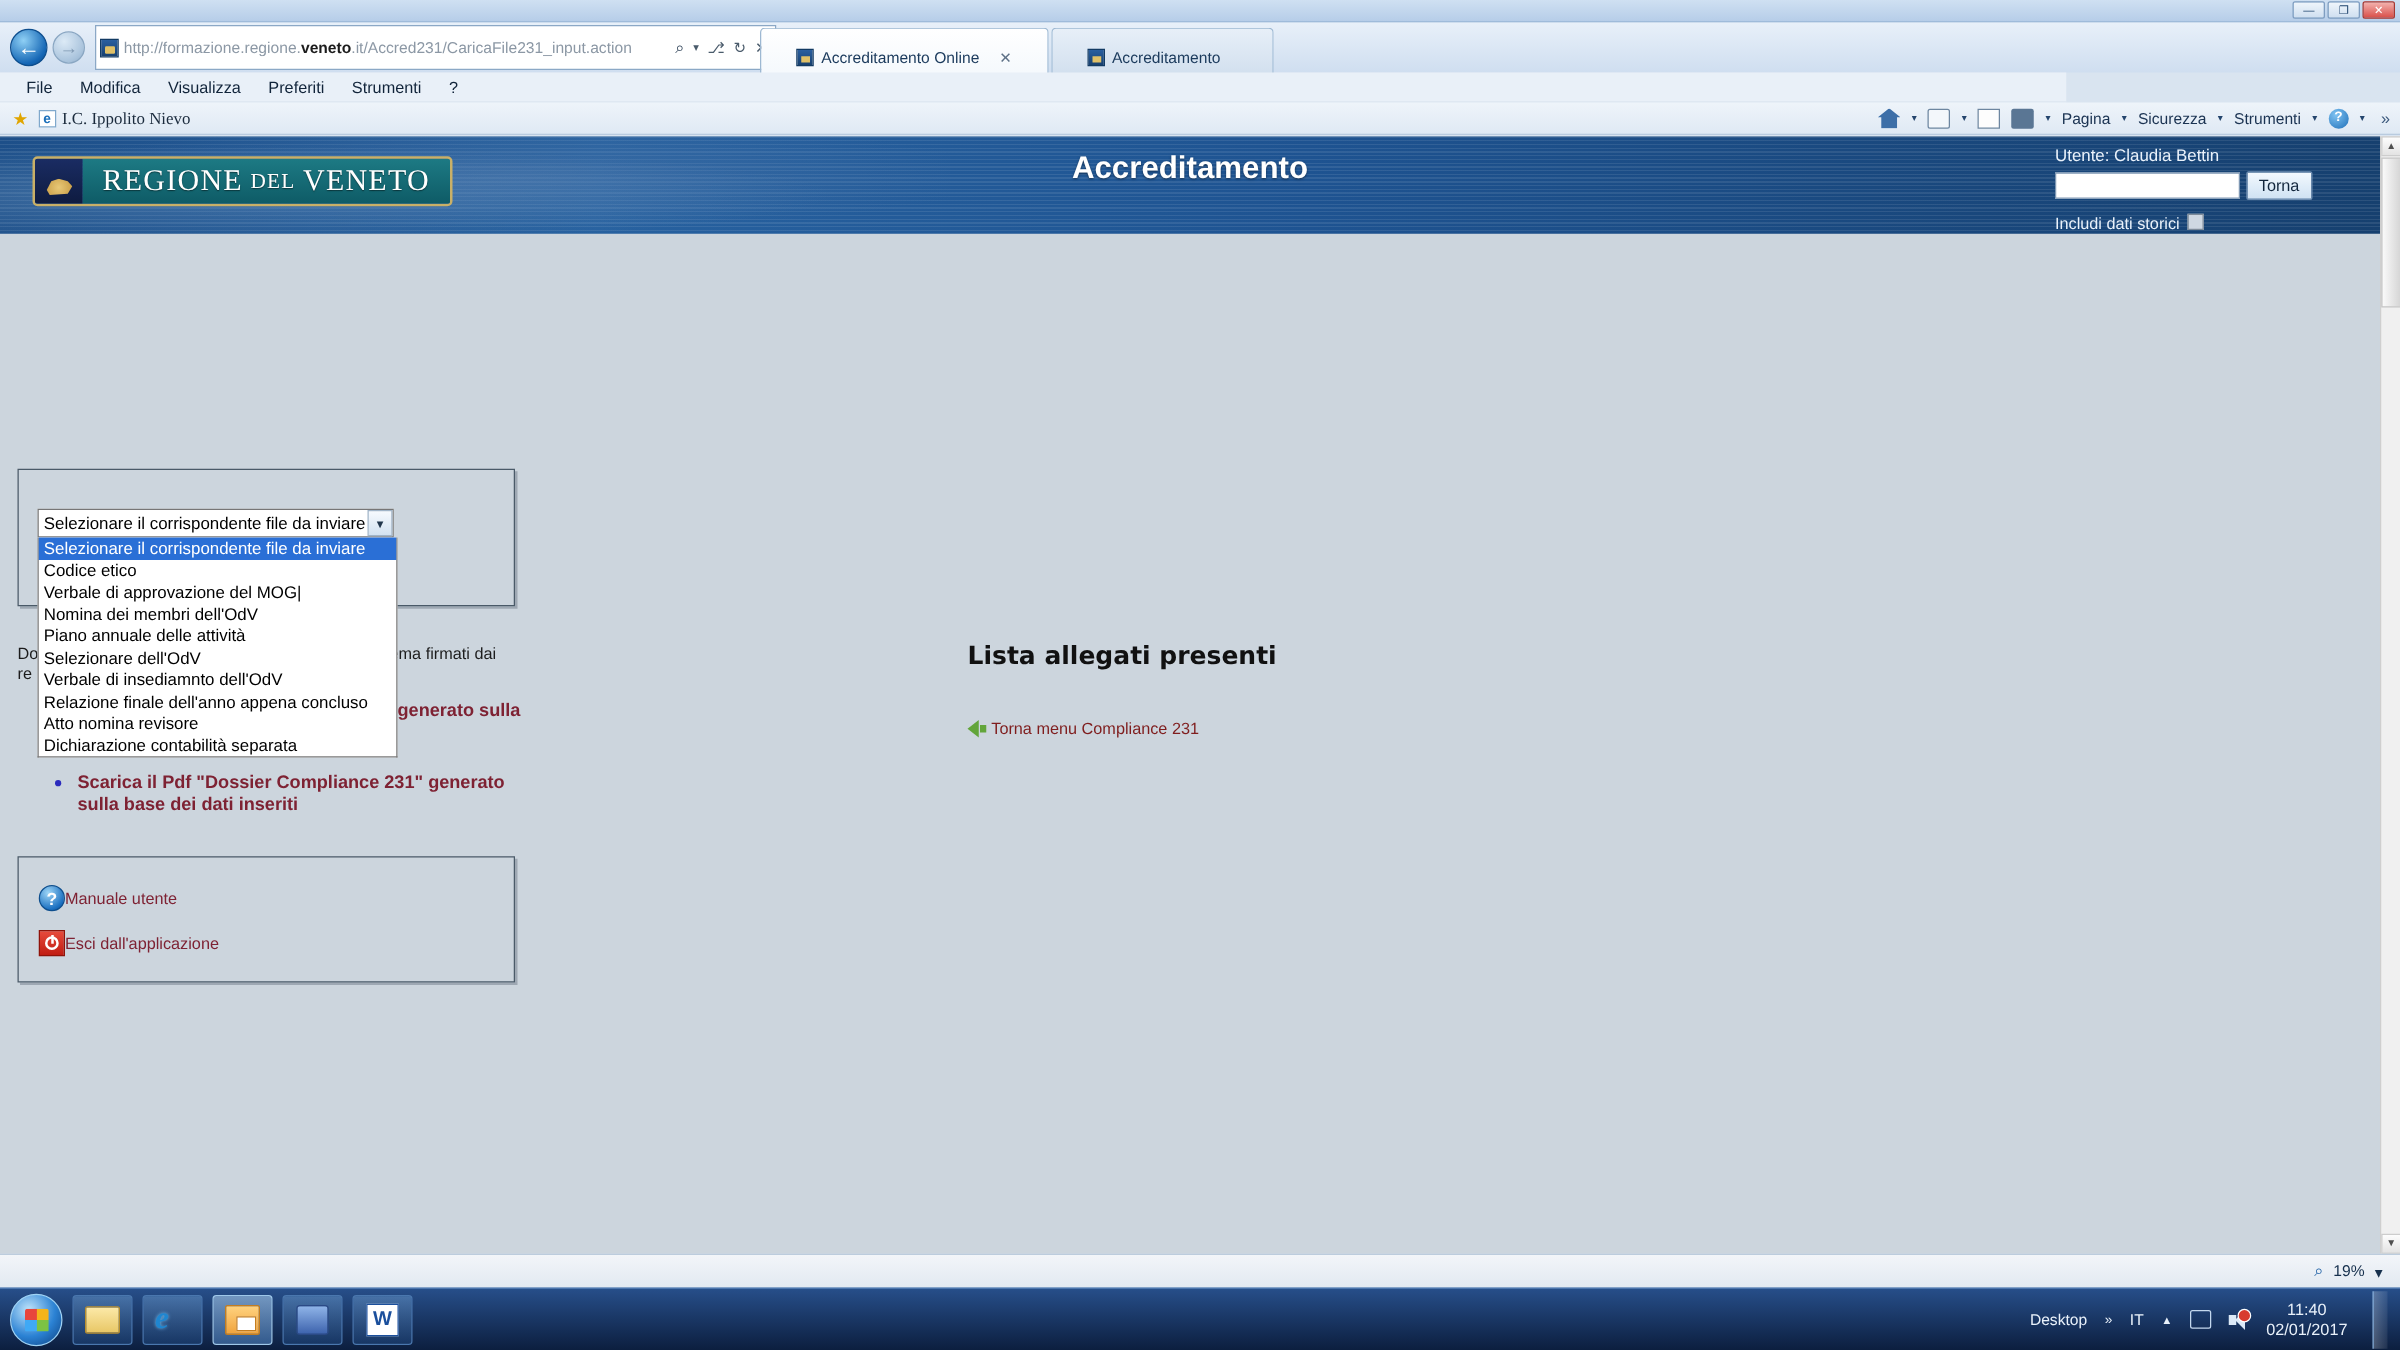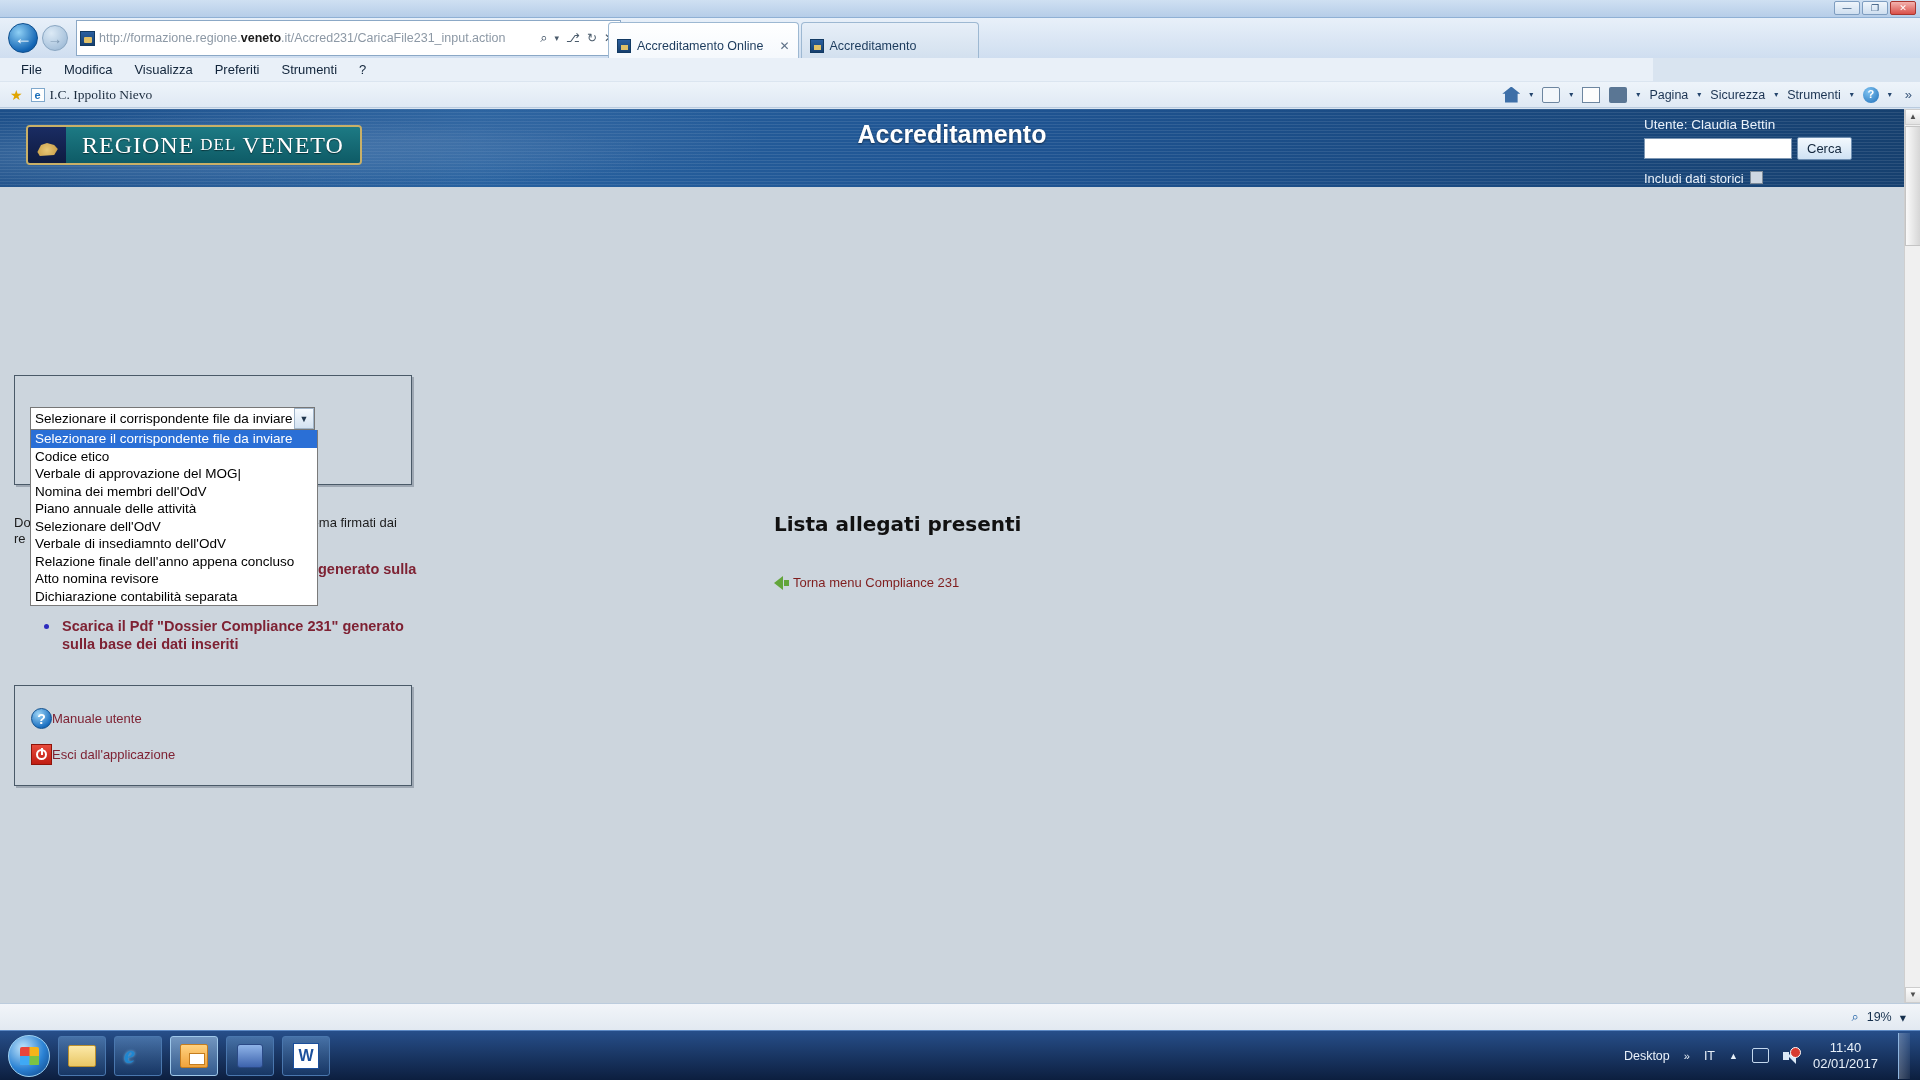--- a/index.html
+++ b/index.html
@@ -67,21 +67,21 @@
   .addr-url { font-size:12.5px; color:#7a8794; white-space:nowrap; overflow:hidden; flex:1;}
   .addr-url b { color:#1c1c1c; font-weight:bold;}
   .addr-url .dim { color:#8c98a5; }
   .addr-icons { display:flex; align-items:center; gap:7px; padding-right:3px; color:#4a5b6b; font-size:12px;}
   .addr-icons span { cursor:default; }
   .mag { font-size:13px; color:#2b3f55;}
 
   
   .tabs { position:absolute; left:608px; top:22px; display:flex; gap:2px; }
   .tab {
-    height:46px; min-width:178px; padding:0 8px;
+    height:46px; min-width:178px; padding:0 28px;
     display:flex;align-items:center;gap:6px;
     border:1px solid #9db8d2; border-bottom:none;
     border-radius:4px 4px 0 0;
     background: linear-gradient(to bottom,#e7eff8,#cddcec);
     font-size:12.5px; color:#1b3a5c;
   }
   .tab.active { background: linear-gradient(to bottom,#ffffff,#f2f7fc); font-weight:normal;}
   .tab .tabico { width:14px;height:14px;flex:none;background:linear-gradient(#2a5fa0,#17406f);border:1px solid #123a63;position:relative;}
   .tab .tabico:after{content:"";position:absolute;left:3px;top:5px;width:7px;height:5px;background:#e0c067;}
   .tab .tabclose { margin-left:auto; color:#5d7086; font-size:12px; padding-left:10px;}
@@ -407,21 +407,21 @@
         </div>
 
         <div class="banner-title">
           <div>Accreditamento</div>
         </div>
 
         <div class="user-box">
           <div class="user-name">Utente: Claudia Bettin</div>
           <div class="search-row">
             <input class="search-input" type="text" placeholder="" style="">
-            <button class="search-btn">Cerca</button>
+            <button class="search-btn">Torna</button>
           </div>
           <div class="hist-row">
             <span>Includi dati storici</span>
             <span class="hist-cb"></span>
           </div>
         </div>
       </div>
 
 
       <div class="panel" id="panel-upload"></div>

